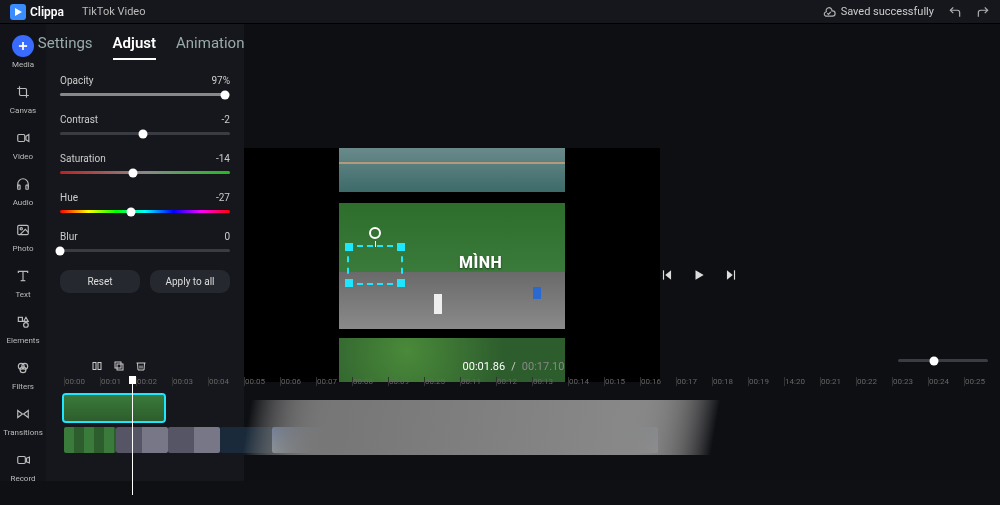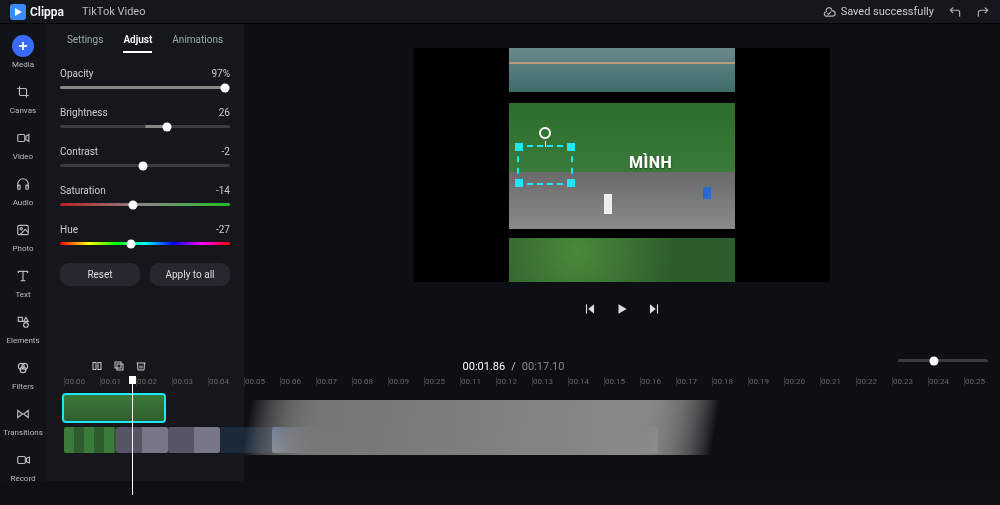--- a/index.html
+++ b/index.html
@@ -17,33 +17,33 @@
 
   .siderail { width: 46px; background: #121318; display: flex; flex-direction: column; align-items: center; padding-top: 6px; gap: 2px; }
   .rail-item { width: 40px; display: flex; flex-direction: column; align-items: center; gap: 3px; padding: 5px 0; border-radius: 6px; cursor: pointer; color: #bbb; }
   .rail-item.active .rail-icon-wrap { background: #3a6bff; border-radius: 50%; }
   .rail-icon-wrap { width: 22px; height: 22px; display: flex; align-items: center; justify-content: center; }
   .rail-item svg { width: 14px; height: 14px; }
   .rail-label { font-size: 8px; }
 
   .panel { width: 198px; background: #16171c; padding: 10px 14px; }
   .tabs { display: flex; gap: 20px; border-bottom: 1px solid transparent; margin-bottom: 14px; justify-content: center; }
-  .tab { font-size: 10px; color: #9aa; padding-bottom: 6px; cursor: pointer; text-align: center; }
+  .tab { font-size: 15px; color: #9aa; padding-bottom: 6px; cursor: pointer; text-align: center; }
   .tab.active { color: #fff; font-weight: 600; border-bottom: 2px solid #fff; }
   .slider-row { margin-bottom: 18px; text-align: center; }
   .slider-head { display: flex; justify-content: space-between; font-size: 10px; color: #ccc; margin-bottom: 7px; }
   .slider-track { position: relative; height: 3px; background: #3a3c44; border-radius: 2px; }
   .slider-fill { position: absolute; height: 3px; background: #888; border-radius: 2px; }
   .slider-thumb { position: absolute; top: 50%; width: 9px; height: 9px; background: #fff; border-radius: 50%; transform: translate(-50%, -50%); }
   .hue-track { background: linear-gradient(90deg, #f00, #ff0, #0f0, #0ff, #00f, #f0f, #f00); }
   .sat-track { background: linear-gradient(90deg, #b22, #888, #2b2); }
   .panel-btns { display: flex; gap: 10px; margin-top: 4px; }
   .pbtn { flex: 1; background: #262830; color: #ddd; border: none; padding: 6px 0; font-size: 10px; border-radius: 9px; cursor: pointer; }
 
-  .stage { flex: 1; background: #0e0f13; display: flex; flex-direction: column; align-items: center; padding-top: 24px; }
+  .stage { flex: 1; background: #0e0f13; display: flex; flex-direction: row; align-items: center; padding-top: 24px; }
   .canvas { width: 416px; height: 234px; background: #000; position: relative; overflow: hidden; }
   .vidslice { position: absolute; left: 50%; transform: translateX(-50%); width: 226px; }
   .slice-top { top: 0; height: 44px; background: linear-gradient(#6a8a8a, #3d6a6a); }
   .slice-main { top: 55px; height: 126px; background: linear-gradient(#2d6e2d 0%, #3a7a3a 55%, #6a6a6a 55%, #8a8a8a 100%); }
   .slice-bot { bottom: 0; height: 44px; background: linear-gradient(#2d6e2d, #3a7a3a); }
   .road::after { content:""; position:absolute; left:0; right:0; bottom:0; height:55px; background: linear-gradient(100deg, transparent 20%, #777 30%, #888 60%, transparent 70%); }
   .grass { position:absolute; inset:0; background: radial-gradient(circle at 30% 30%, #4a8a3a 0%, #2d5d2d 60%); }
   .overlay-text { position: absolute; color: #fff; font-weight: 800; font-size: 16px; top: 50px; left: 120px; letter-spacing: .5px; text-shadow: 0 1px 2px rgba(0,0,0,.5); }
   .sel-box { position: absolute; border: 2px dashed #1ee6ff; top: 42px; left: 8px; width: 56px; height: 40px; }
   .sel-box .h { position: absolute; width: 8px; height: 8px; background: #1ee6ff; }
@@ -220,30 +220,20 @@
           <span>Opacity</span>
           <span>97%</span>
         </div>
       <div class="slider-track">
           <div class="slider-fill" style="left:0;width:97%"></div>
           <div class="slider-thumb" style="left:97%"></div>
         </div>
     </div>
     <div class="slider-row">
       <div class="slider-head">
-          <span>Brightness</span>
-          <span>26</span>
-        </div>
-      <div class="slider-track">
-          <div class="slider-fill" style="left:50%;width:13%"></div>
-          <div class="slider-thumb" style="left:63%"></div>
-        </div>
-    </div>
-    <div class="slider-row">
-      <div class="slider-head">
           <span>Contrast</span>
           <span>-2</span>
         </div>
       <div class="slider-track">
           <div class="slider-fill" style="left:49%;width:1%"></div>
           <div class="slider-thumb" style="left:49%"></div>
         </div>
     </div>
     <div class="slider-row">
       <div class="slider-head">
@@ -254,20 +244,29 @@
           <div class="slider-thumb" style="left:43%"></div>
         </div>
     </div>
     <div class="slider-row">
       <div class="slider-head">
           <span>Hue</span>
           <span>-27</span>
         </div>
       <div class="slider-track hue-track">
           <div class="slider-thumb" style="left:42%"></div>
+        </div>
+    </div>
+    <div class="slider-row">
+      <div class="slider-head">
+          <span>Blur</span>
+          <span>0</span>
+        </div>
+      <div class="slider-track">
+          <div class="slider-thumb" style="left:0%"></div>
         </div>
     </div>
 
     <div class="panel-btns">
       <button class="pbtn">Reset</button>
       <button class="pbtn">Apply to all</button>
     </div>
   </div>
 
   <div class="stage">
@@ -346,21 +345,21 @@
         <div class="rt">00:25</div>
         <div class="rt">00:11</div>
         <div class="rt">00:12</div>
         <div class="rt">00:13</div>
         <div class="rt">00:14</div>
         <div class="rt">00:15</div>
         <div class="rt">00:16</div>
         <div class="rt">00:17</div>
         <div class="rt">00:18</div>
         <div class="rt">00:19</div>
-        <div class="rt">00:20</div>
+        <div class="rt">14:20</div>
         <div class="rt">00:21</div>
         <div class="rt">00:22</div>
         <div class="rt">00:23</div>
         <div class="rt">00:24</div>
         <div class="rt">00:25</div>
       </div>
   </div>
   <div class="tracks" id="tracks">
     <div class="playhead"></div>
   <div class="track">

